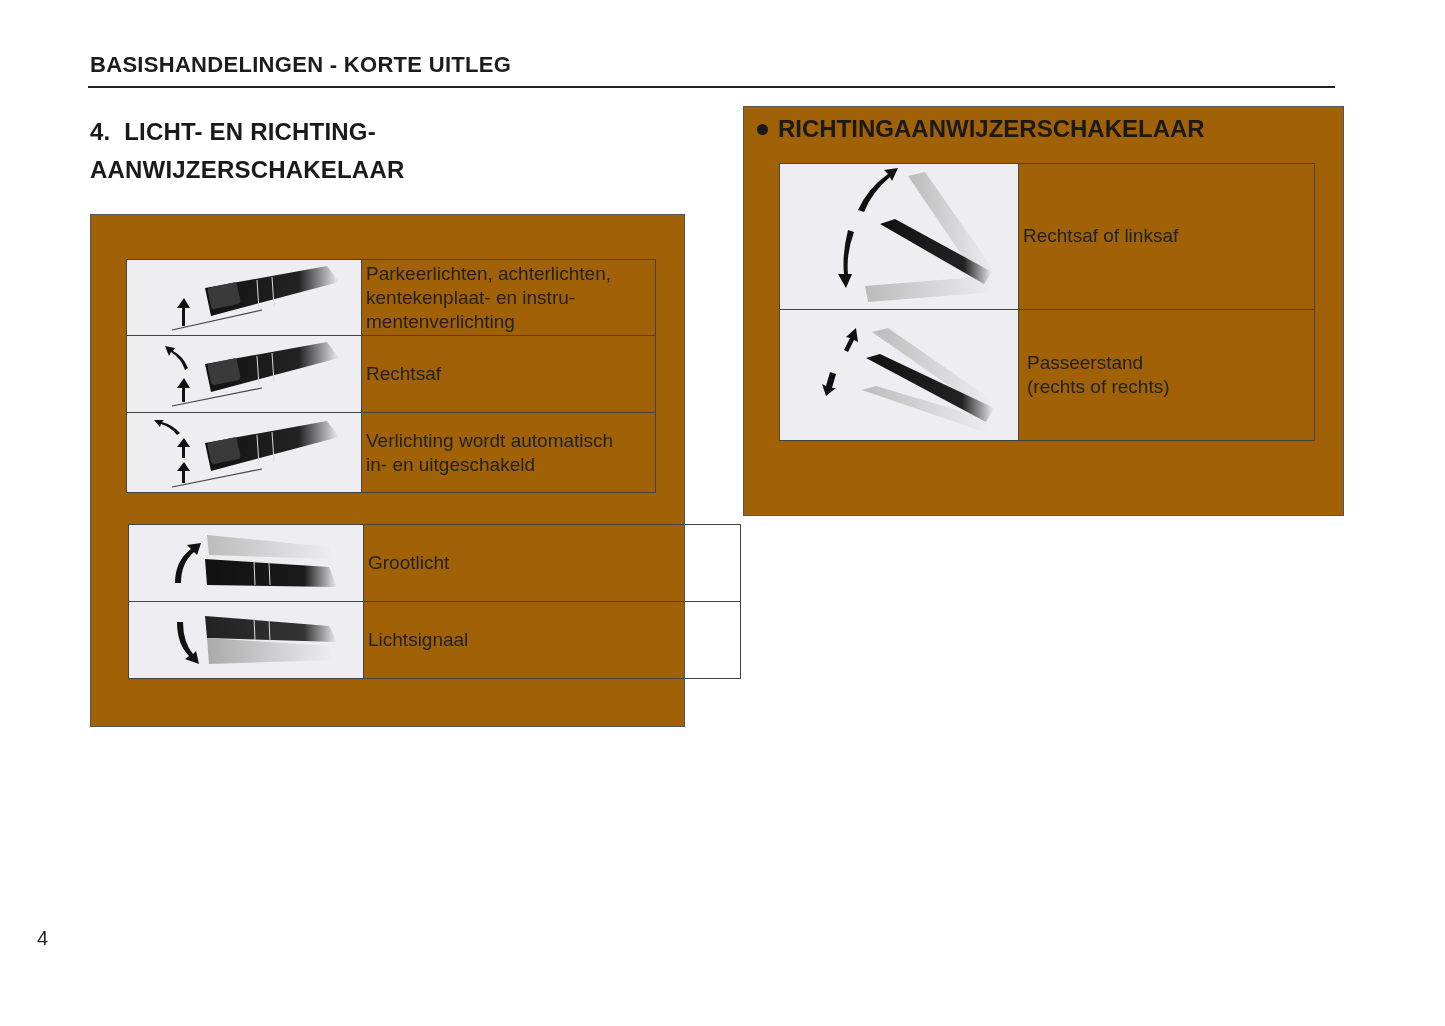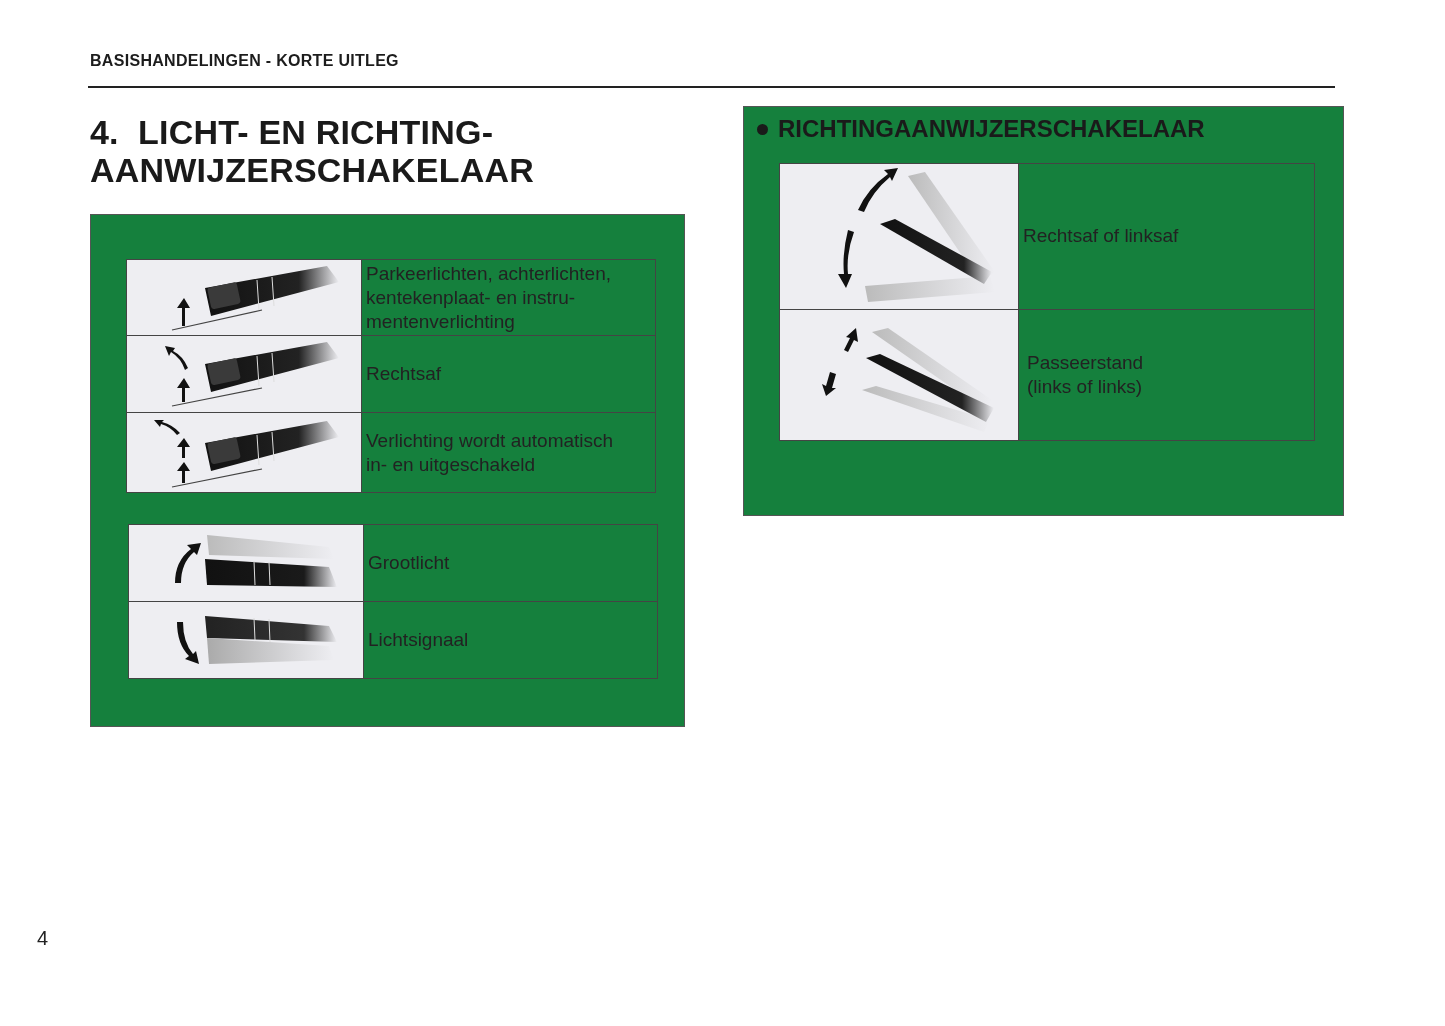--- a/index.html
+++ b/index.html
@@ -1,32 +1,32 @@
 <!DOCTYPE html>
 <html><head>
 <meta charset="utf-8">
 <style>
   html, body { margin: 0; padding: 0; }
   body {
     width: 1445px; height: 1026px; background: #ffffff; position: relative;
     font-family: "Liberation Sans", sans-serif; color: #1a1a1a; overflow: hidden;
   }
   .header-title {
-    position: absolute; left: 90px; top: 52px; font-size: 16px; font-weight: bold;
+    position: absolute; left: 90px; top: 52px; font-size: 22px; font-weight: bold;
     letter-spacing: 0.3px; color: #1c1c1c; text-align: center;
   }
   .header-rule {
     position: absolute; left: 88px; top: 86px; width: 1247px; height: 2px; background: #222;
   }
   .chapter-title {
-    position: absolute; left: 90px; top: 113px; font-size: 34px; font-weight: bold;
+    position: absolute; left: 90px; top: 113px; font-size: 24px; font-weight: bold;
     line-height: 38px; color: #1a1a1a; letter-spacing: 0.2px;
   }
   .box {
-    position: absolute; border: 1.5px solid #555; background: #15803d;
+    position: absolute; border: 1.5px solid #555; background: #a16207;
   }
   .box-left { left: 90px; top: 214px; width: 593px; height: 511px; }
   .box-right { left: 743px; top: 106px; width: 599px; height: 408px; }
   .section-title {
     position: absolute; font-size: 24px; font-weight: bold; color: #1a1a1a;
     display: flex; align-items: center; gap: 10px;
   }
   .bullet {
     width: 11px; height: 11px; border-radius: 50%; background: #1a1a1a; display: inline-block;
   }
@@ -123,21 +123,21 @@
         </svg>
       </td>
       <td class="txt-cell">
         <span class="txt">Verlichting wordt automatisch</span>
         <span class="txt">in- en uitgeschakeld</span>
       </td>
     </tr>
   </tbody>
     </table>
 
-  <table class="sw" style="left:37px; top:309px; width:530px;padding-left:37px;">
+  <table class="sw" style="left:37px; top:309px; width:613px;padding-left:37px;">
     <tbody>
         <tr style="height:76px;">
       <td class="img-cell" style="width:234px;">
         <svg width="234" height="76" viewBox="0 0 234 76">
           <defs>
                 <linearGradient id="fadeD" x1="0" x2="1">
                   <stop offset="0" stop-color="#111"></stop>
                   <stop offset="0.75" stop-color="#1a1a1a"></stop>
                   <stop offset="1" stop-color="#eeeef2"></stop>
                 </linearGradient>
@@ -235,20 +235,20 @@
           </defs>
           <polygon points="92,22 108,18 212,90 204,100" fill="url(#g4)"></polygon>
           <polygon points="82,80 96,76 210,110 204,122" fill="url(#g4)"></polygon>
           <polygon points="86,48 100,44 214,98 206,112" fill="url(#g3)"></polygon>
           <path d="M64,40 L70,28 L66,27 L76,18 L78,32 L74,30 L68,42 Z" fill="#111"></path>
           <path d="M50,62 L46,76 L42,74 L46,86 L56,78 L52,78 L56,64 Z" fill="#111"></path>
         </svg>
       </td>
       <td class="txt-cell" style="padding-left:8px !important;">
         <span class="txt">Passeerstand</span>
-        <span class="txt">(links of links)</span>
+        <span class="txt">(rechts of rechts)</span>
       </td>
     </tr>
   </tbody>
     </table>
 </div>
 
 <div class="page-num">4</div>
 
 </body></html>

